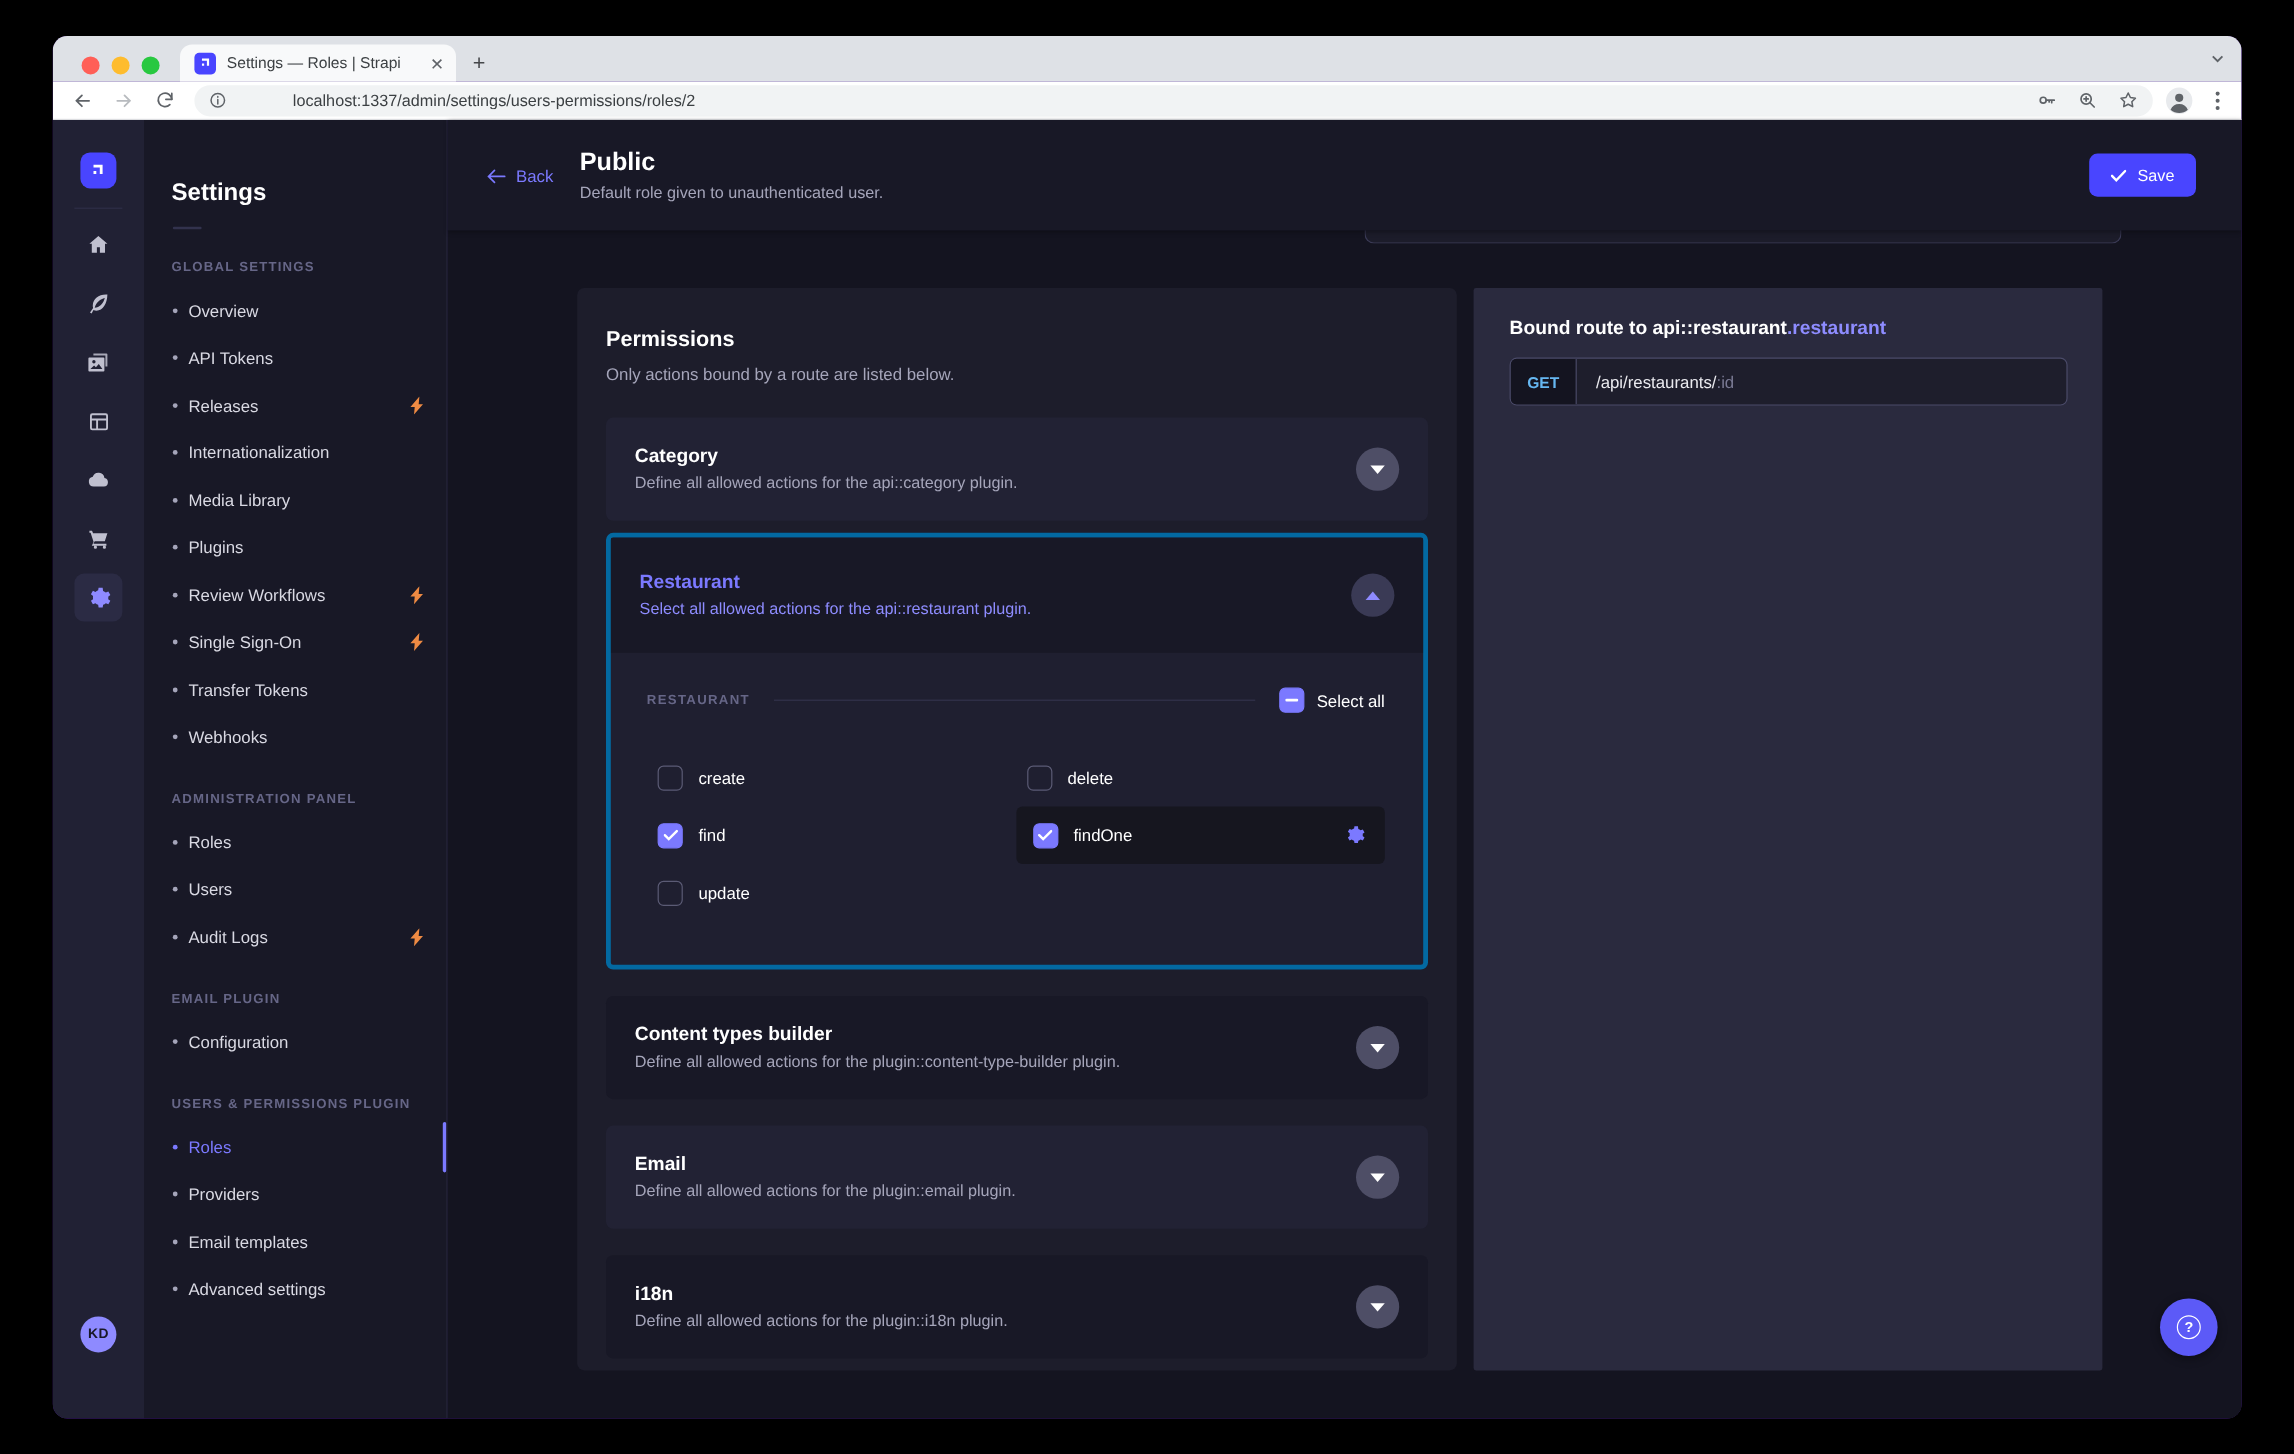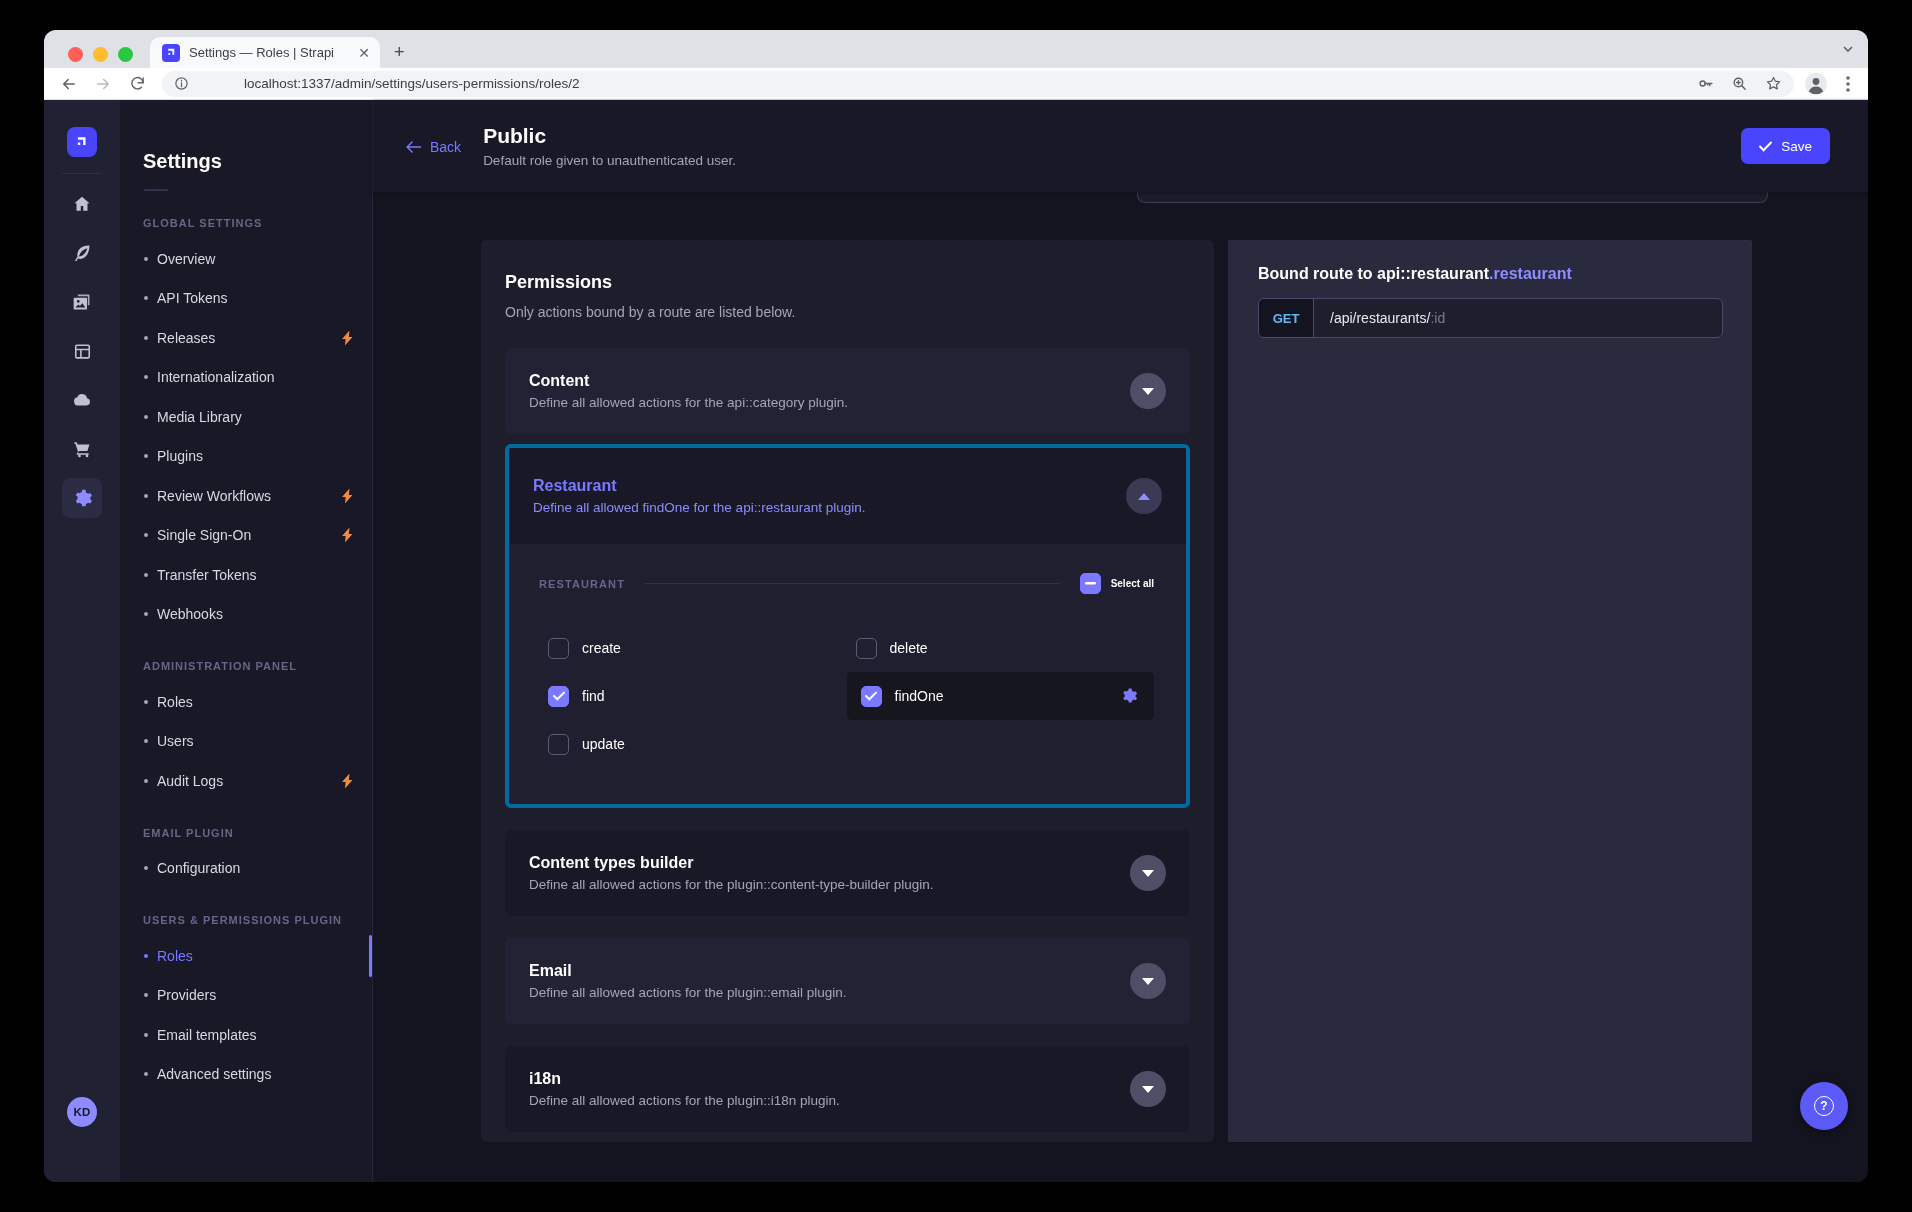--- a/index.html
+++ b/index.html
@@ -79,21 +79,21 @@
   .card.expanded { margin-top:10px; border:4px solid #0369a1; overflow:hidden; background:#1f1f30; }
   .exp-header { height:96px; background:#181826; display:flex; align-items:center; padding:0 24px; cursor:pointer; }
   .exp-header .card-title { color:#7b79ff; }
   .exp-header .card-desc { color:#8e8cff; }
   .exp-header .toggle { background:#3a3a55; }
   .exp-body { padding:29px 32px 36px 30px; }
   .group-row { display:flex; align-items:center; }
   .group-label { font-size:11px; font-weight:bold; letter-spacing:1.1px; color:#666687; flex:none; }
   .group-line { flex:1; height:1px; background:#32324d; margin:0 20px; }
   .select-all { display:flex; align-items:center; gap:10px; flex:none; cursor:pointer; }
-  .select-all span { font-size:10px; color:#fff;font-weight:bold; }
+  .select-all span { font-size:14px; color:#fff; }
 
   .checkbox { width:21px; height:21px; border-radius:5px; border:1px solid #5b5b75; background:transparent; display:flex; align-items:center; justify-content:center; flex:none; cursor:pointer; }
   .checkbox.checked, .checkbox.indeterminate { background:#7b79ff; border-color:#7b79ff; }
 
   .actions-grid { margin-top:30px; display:grid; grid-template-columns:1fr 1fr; }
   .action-cell { height:48px; display:flex; align-items:center; gap:13px; padding-left:9px; font-size:14px; color:#fff; }
   .action-cell.selected { background:#16161f; border-radius:5px; padding:0 16px 0 14px; }
   .action-cell.selected .gear-btn { margin-left:auto; color:#7b79ff; cursor:pointer; display:flex; }
 
   .route-panel { position:absolute; left:855px; top:48px; width:524px; height:902px; background:#2a2a3e; border-radius:2px; padding:25px 30px; }
@@ -395,33 +395,33 @@
         <div class="field-stub"></div>
 
         <div class="perm-panel">
           <div class="perm-title">Permissions</div>
           <div class="perm-subtitle">Only actions bound by a route are listed below.</div>
 
           <div class="cards">
 
             <div class="card collapsed v-light">
               <div class="card-text">
-                <span class="card-title">Content</span>
+                <span class="card-title">Category</span>
                 <span class="card-desc">Define all allowed actions for the api::category plugin.</span>
               </div>
               <div class="toggle">
                   <span class="caret-down"></span>
                 </div>
             </div>
 
             <div class="card expanded">
               <div class="exp-header">
                 <div class="card-text">
                   <span class="card-title">Restaurant</span>
-                  <span class="card-desc">Define all allowed findOne for the api::restaurant plugin.</span>
+                  <span class="card-desc">Select all allowed actions for the api::restaurant plugin.</span>
                 </div>
                 <div class="toggle">
                     <span class="caret-up"></span>
                   </div>
               </div>
               <div class="exp-body">
                 <div class="group-row">
                   <span class="group-label">RESTAURANT</span>
                   <span class="group-line"></span>
                   <span class="select-all">

